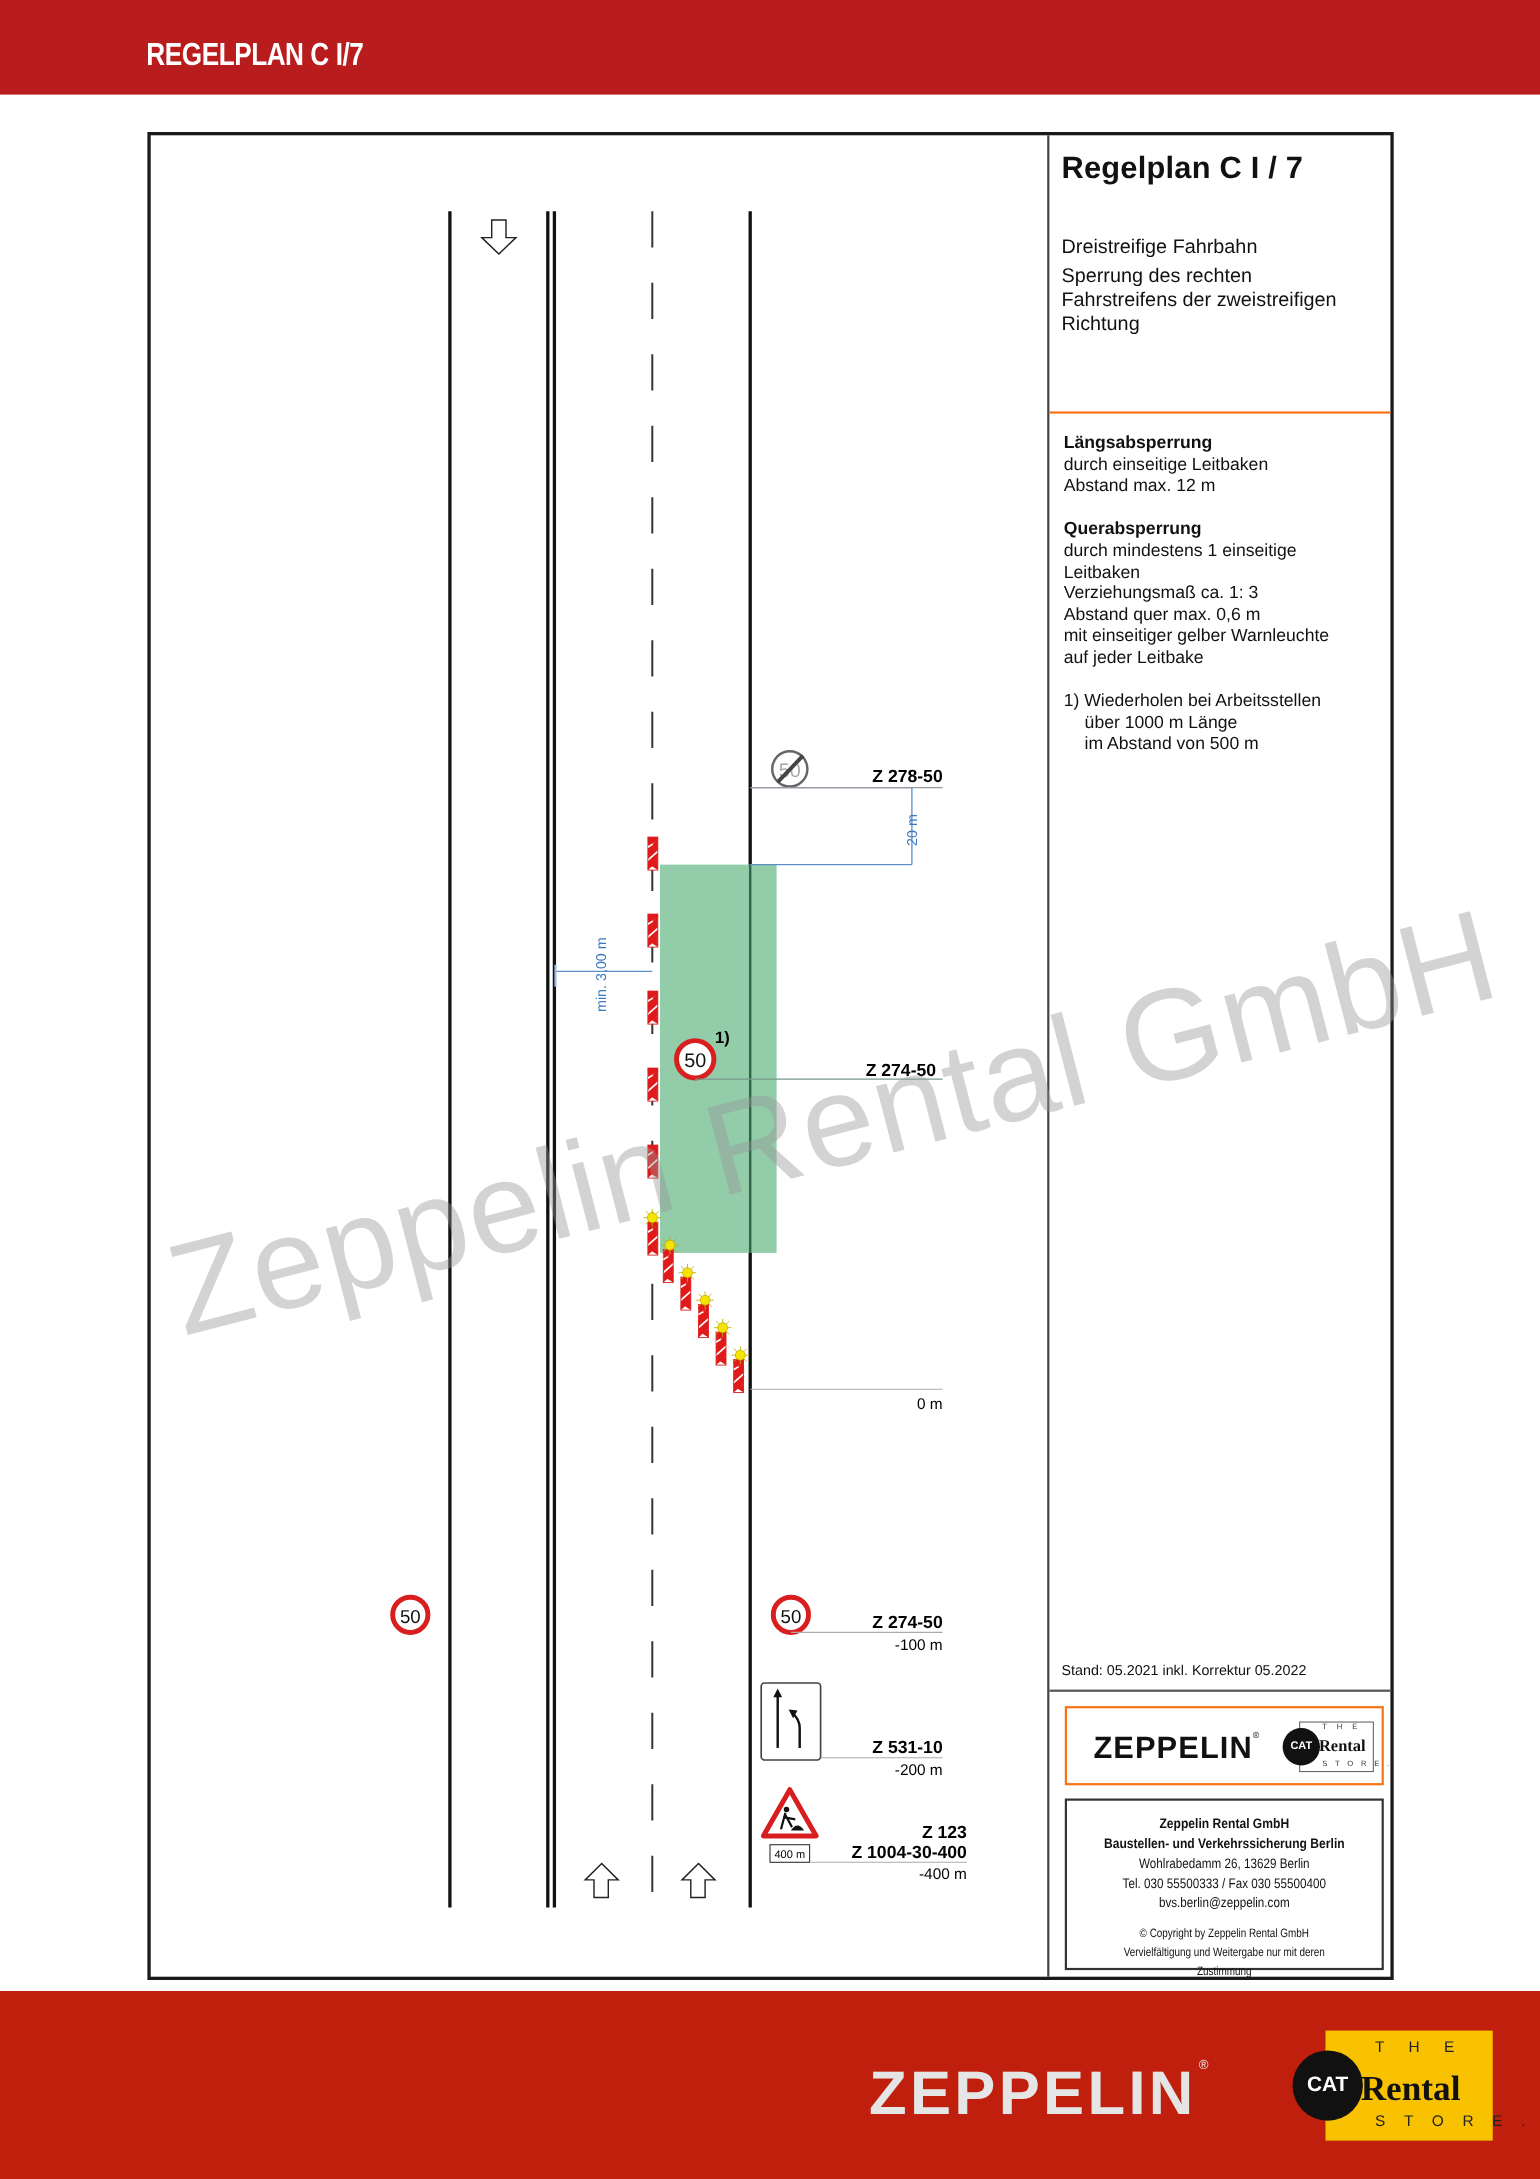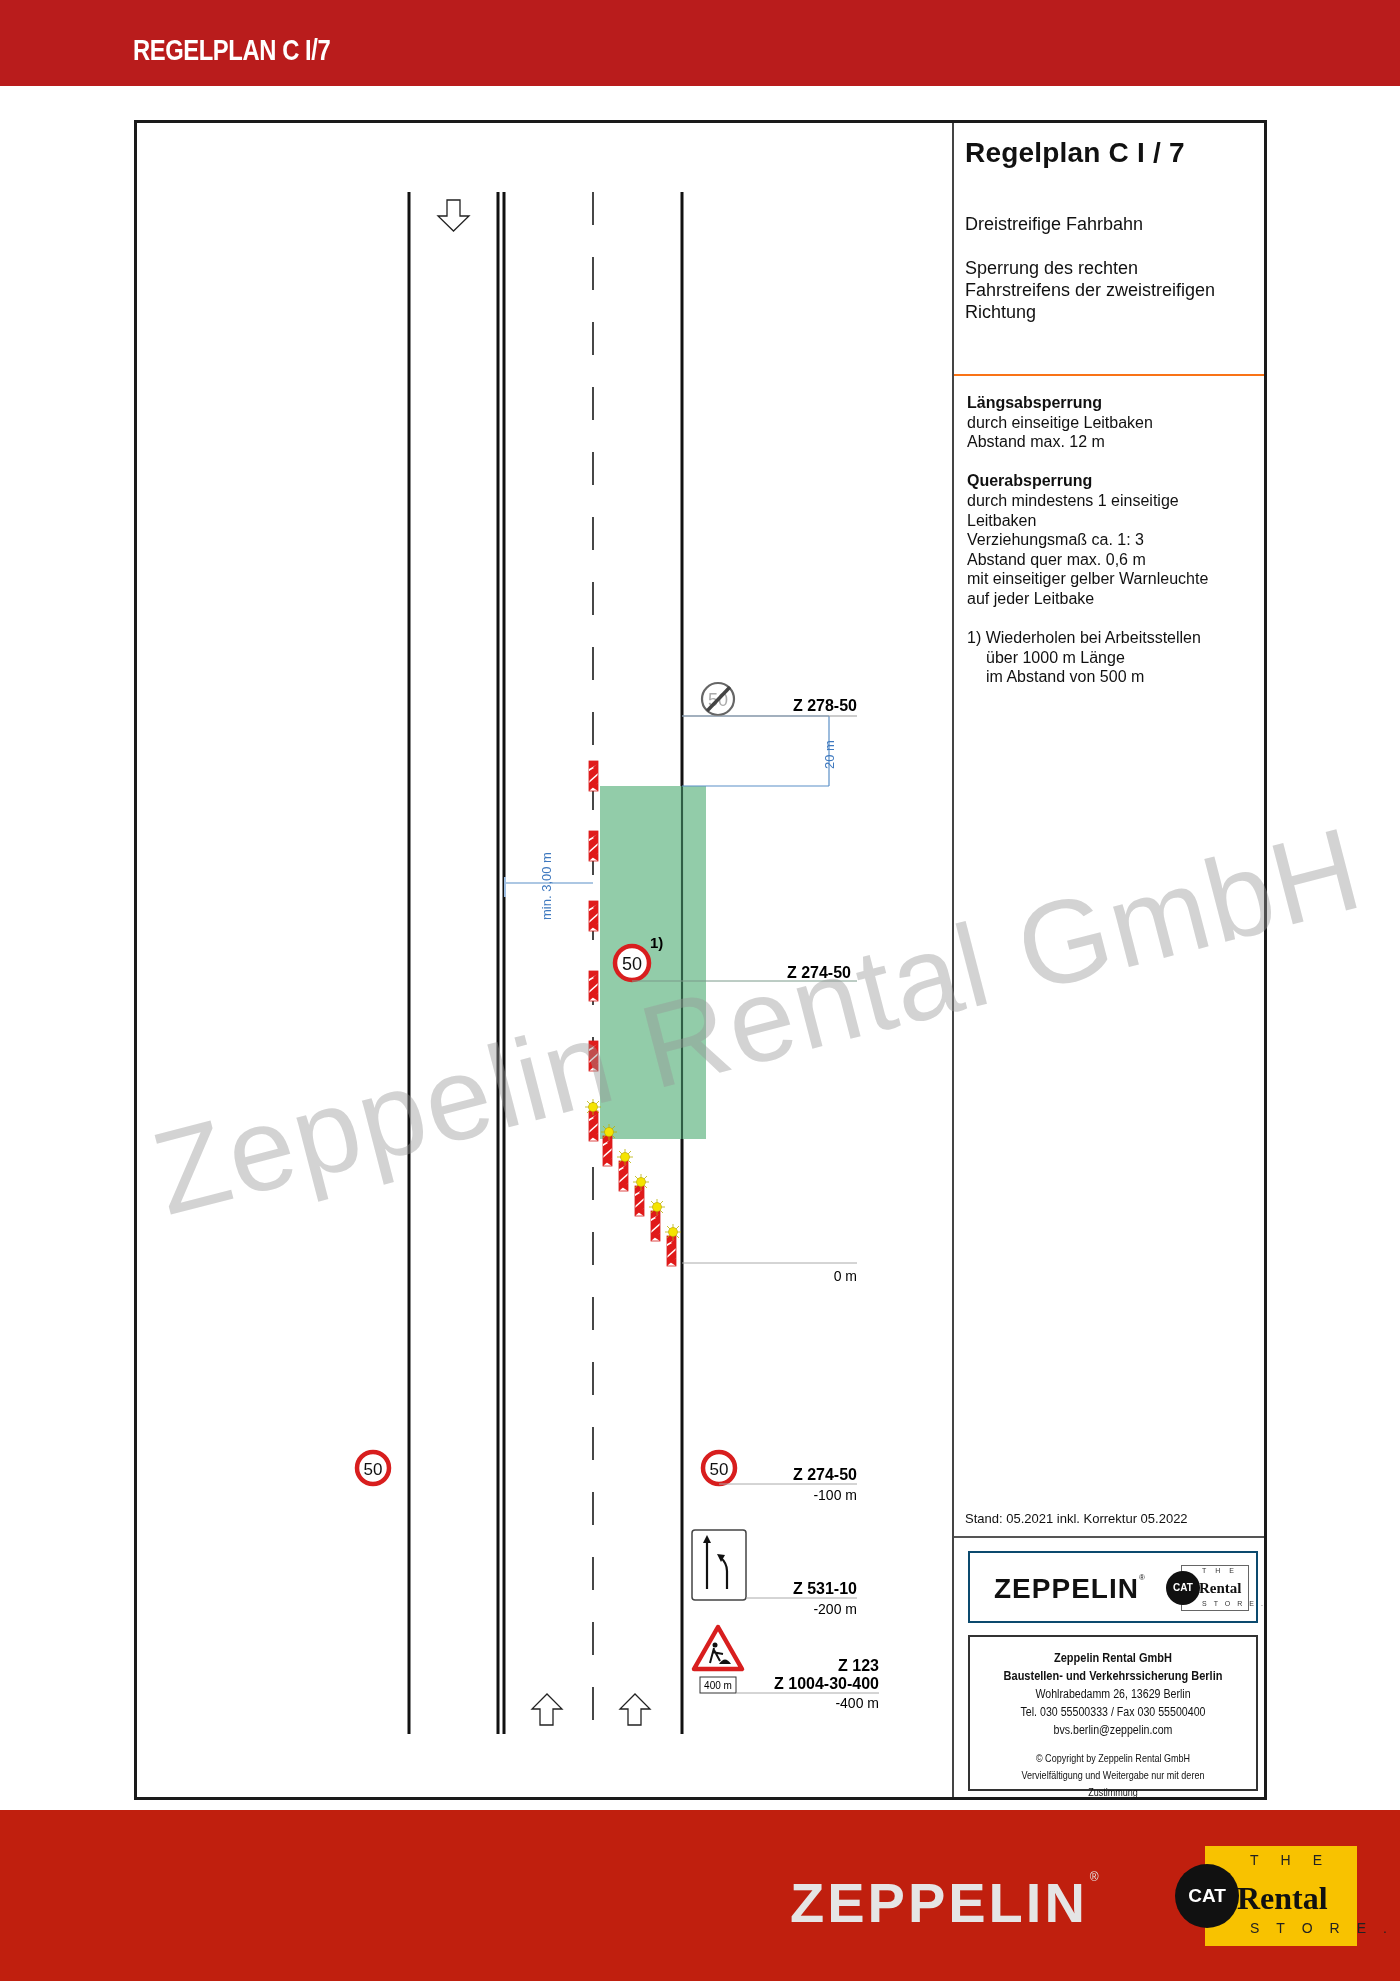--- a/index.html
+++ b/index.html
@@ -10,29 +10,29 @@
     .top-bar .title { position: absolute; left: 133px; top: 34px; color: #fff; font-family: "Liberation Sans", sans-serif; font-weight: bold; font-size: 29px; letter-spacing: -0.5px; transform: scaleX(0.82); transform-origin: left top; }
 
     .sheet { position: absolute; left: 134px; top: 120px; width: 1133px; height: 1680px; border: 3px solid #1a1a1a; background: #fff; }
     .drawing { position: absolute; left: 0; top: 0; width: 815px; height: 1674px; }
     .drawing svg { position: absolute; left: 0; top: 0; }
 
     .side { position: absolute; left: 815px; top: 0; width: 312px; height: 1674px; border-left: 2px solid #444; }
     .side .hdr { position: absolute; left: 0; top: 0; width: 310px; height: 253px; border-bottom: 2px solid #f97316; padding: 14px 0 0 11px; }
     .side .hdr .plan-title { font-weight: bold; font-size: 28px; letter-spacing: 0.2px; }
     .side .hdr .sub { font-size: 18px; line-height: 22px; margin-top: 44px; }
-    .side .hdr .sub2 { font-size: 18px; line-height: 22px; margin-top: 22px; }
+    .side .hdr .sub2 { font-size: 18px; line-height: 22px; margin-top: 4px; }
     .side .notes { position: absolute; left: 0; top: 253px; width: 276px; padding: 17px 0 0 13px; font-size: 16px; line-height: 19.6px; }
     .side .notes .h { font-weight: bold; }
     .side .notes .gap { height: 19.6px; }
     .side .notes .indent { padding-left: 19px; }
     .side .stand { position: absolute; left: 11px; top: 1388px; font-size: 13px; }
     .side .stand-line { position: absolute; left: 0; top: 1413px; width: 310px; border-top: 2px solid #555; }
 
-    .logo-box { position: absolute; left: 14px; top: 1428px; width: 290px; height: 72px; border: 2px solid #0c4a6e; }
+    .logo-box { position: absolute; left: 14px; top: 1428px; width: 290px; height: 72px; border: 2px solid #f97316; }
     .logo-box .zep { position: absolute; left: 24px; top: 20px; font-weight: bold; font-size: 28px; letter-spacing: 1px; color: #111; }
     .logo-box .zep sup { font-size: 8px; font-weight: normal; vertical-align: top; }
     .logo-box .cat-circle { position: absolute; left: 196px; top: 18px; width: 34px; height: 34px; border-radius: 50%; background: #111; color: #fff; font-size: 10px; font-weight: bold; text-align: center; line-height: 34px; }
     .logo-box .rental-box { position: absolute; left: 211px; top: 12px; width: 68px; height: 46px; border: 1px solid #666; }
     .logo-box .rental-box .the { position: absolute; left: 20px; top: 1px; font-size: 7px; letter-spacing: 9px; color: #333; }
     .logo-box .rental-box .rental { position: absolute; left: 17px; top: 14px; font-family: "Liberation Serif", serif; font-weight: bold; font-size: 15px; color: #111; }
     .logo-box .rental-box .store { position: absolute; left: 20px; top: 34px; font-size: 7px; letter-spacing: 7px; color: #333; }
 
     .addr-box { position: absolute; left: 14px; top: 1512px; width: 290px; height: 156px; border: 2px solid #333; text-align: center; padding-top: 12px; }
     .addr-box .b { font-weight: bold; font-size: 12.5px; line-height: 18px; transform: scaleX(0.88); }

